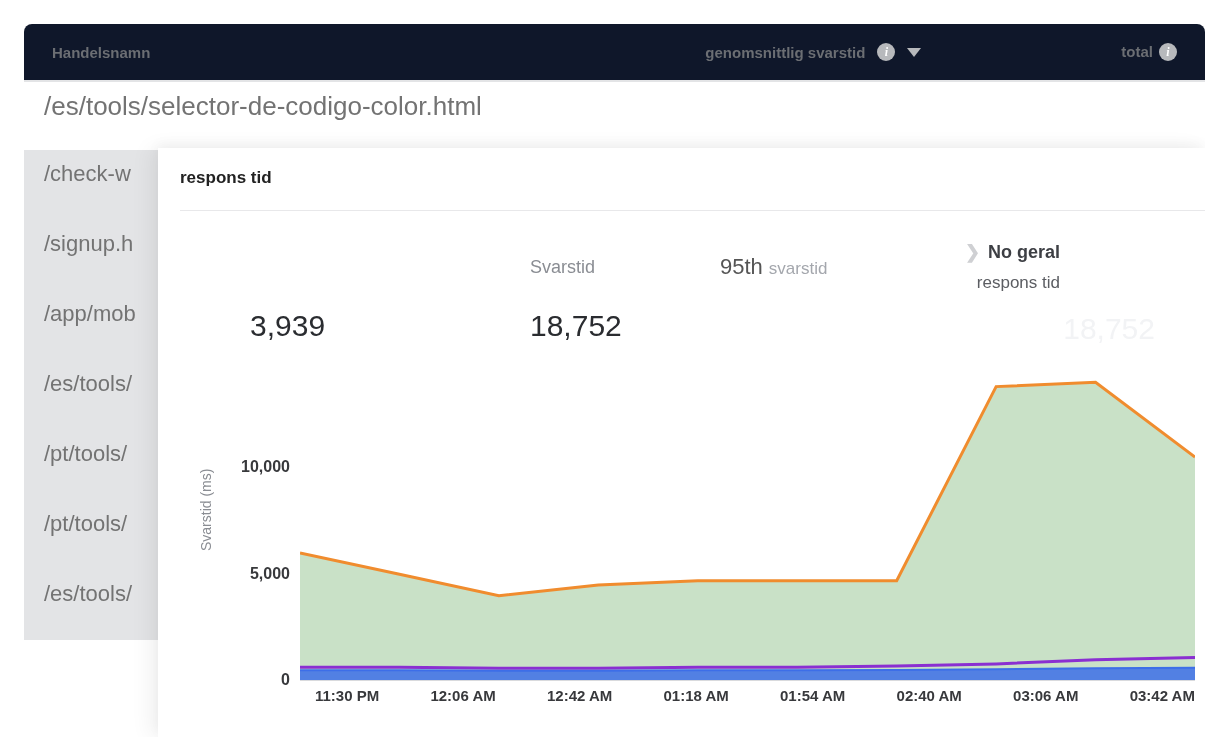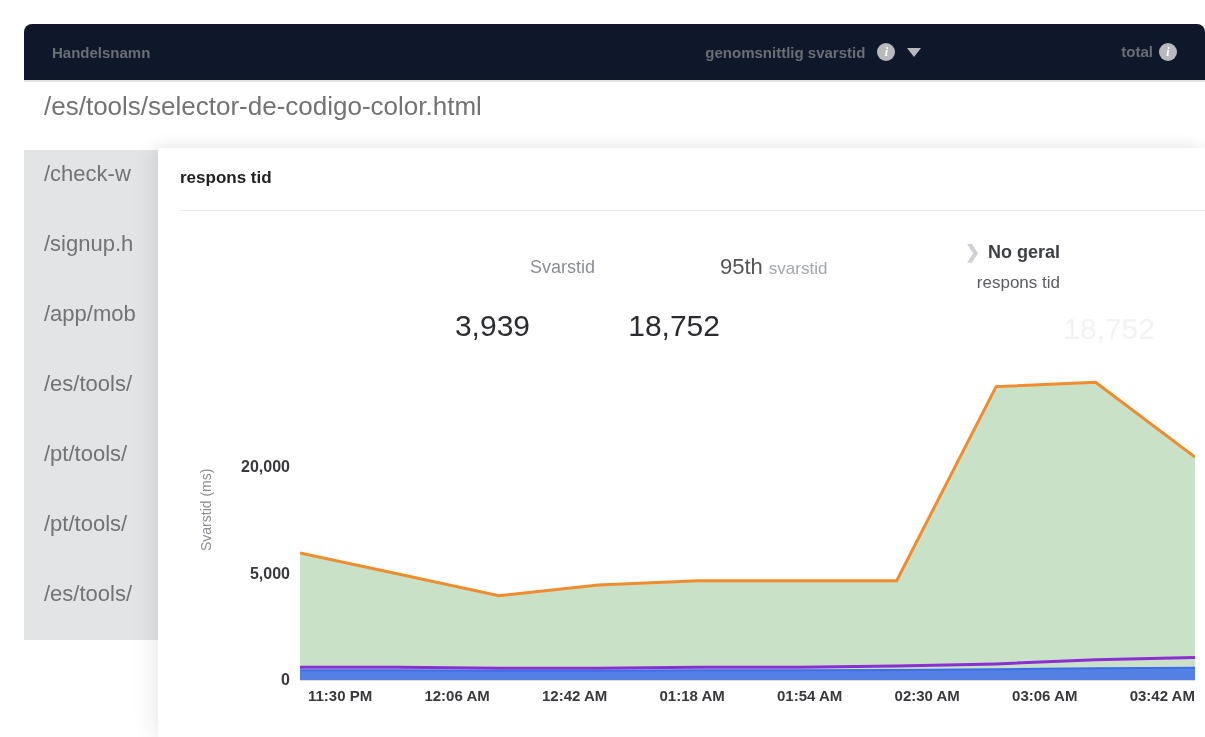--- a/index.html
+++ b/index.html
@@ -125,21 +125,20 @@
   }
   .row-sublabel {
     font-size: 17px;
     color: #5b5d62;
     margin-top: 10px;
   }
   .stat-val {
     font-size: 30px;
     color: #2a2c30;
     font-weight: 400;
-    text-align: right;
   }
   .ghost-val {
     position: absolute;
     right: 50px;
     top: 164px;
     font-size: 30px;
     color: #f2f3f5;
     font-weight: 400;
   }
 
@@ -182,21 +181,21 @@
     right: 10px;
     height: 320px;
   }
   .plot-baseline {
     position: absolute;
     left: 0; right: 0; bottom: 0;
     border-top: 1px solid #d9dadd;
   }
   .x-ticks {
     position: absolute;
-    left: 128px;
+    left: 135px;
     right: 10px;
     top: 326px;
     display: flex;
     justify-content: space-between;
     font-size: 15px;
     color: #38393c;
     font-weight: 600;
   }
   .x-tick { white-space: nowrap; }
   svg.chart-svg {
@@ -271,36 +270,36 @@
     <div class="stat-val">18,752</div>
   </div>
 
   <div class="ghost-val">18,752</div>
 
   <div class="chart-area">
     <div class="y-axis-label">Svarstid (ms)</div>
     <div class="y-ticks">
       <div class="y-tick" style="bottom:-8px">0</div>
       <div class="y-tick" style="bottom:98px">5,000</div>
-      <div class="y-tick" style="bottom:205px">20,000</div>
+      <div class="y-tick" style="bottom:205px">10,000</div>
     </div>
     <div class="plot">
       <svg class="chart-svg" viewBox="0 0 900 320" preserveAspectRatio="none" id="chart-svg">
           <path d="M0,320 L0,192 L100,213.33333333333334 L200,234.66666666666669 L300,224 L400,219.73333333333332 L500,219.73333333333332 L600,219.73333333333332 L700,25.599999999999966 L800,21.333333333333314 L900,96 L900,320 Z" fill="#b7d7b4" fill-opacity="0.75"></path>
           <path d="M0,320 L0,309.3333333333333 L100,309.3333333333333 L200,309.76 L300,309.76 L400,309.3333333333333 L500,309.3333333333333 L600,308.90666666666664 L700,308.26666666666665 L800,307.2 L900,306.7733333333333 L900,320 Z" fill="#3d6ee8" fill-opacity="0.85"></path>
           <path d="M0,192 L100,213.33333333333334 L200,234.66666666666669 L300,224 L400,219.73333333333332 L500,219.73333333333332 L600,219.73333333333332 L700,25.599999999999966 L800,21.333333333333314 L900,96" fill="none" stroke="#f08c2e" stroke-width="3"></path>
           <path d="M0,306.1333333333333 L100,306.1333333333333 L200,307.2 L300,307.2 L400,306.1333333333333 L500,306.1333333333333 L600,305.06666666666666 L700,302.93333333333334 L800,298.6666666666667 L900,296.5333333333333" fill="none" stroke="#8a2fd1" stroke-width="3"></path>
           <path d="M0,309.3333333333333 L100,309.3333333333333 L200,309.76 L300,309.76 L400,309.3333333333333 L500,309.3333333333333 L600,308.90666666666664 L700,308.26666666666665 L800,307.2 L900,306.7733333333333" fill="none" stroke="#3d6ee8" stroke-width="2"></path>
         </svg>
       <div class="plot-baseline"></div>
     </div>
     <div class="x-ticks">
       <span class="x-tick">11:30 PM</span>
       <span class="x-tick">12:06 AM</span>
       <span class="x-tick">12:42 AM</span>
       <span class="x-tick">01:18 AM</span>
       <span class="x-tick">01:54 AM</span>
-      <span class="x-tick">02:30 AM</span>
+      <span class="x-tick">02:40 AM</span>
       <span class="x-tick">03:06 AM</span>
       <span class="x-tick">03:42 AM</span>
     </div>
   </div>
 </div>
 
 </body></html>

